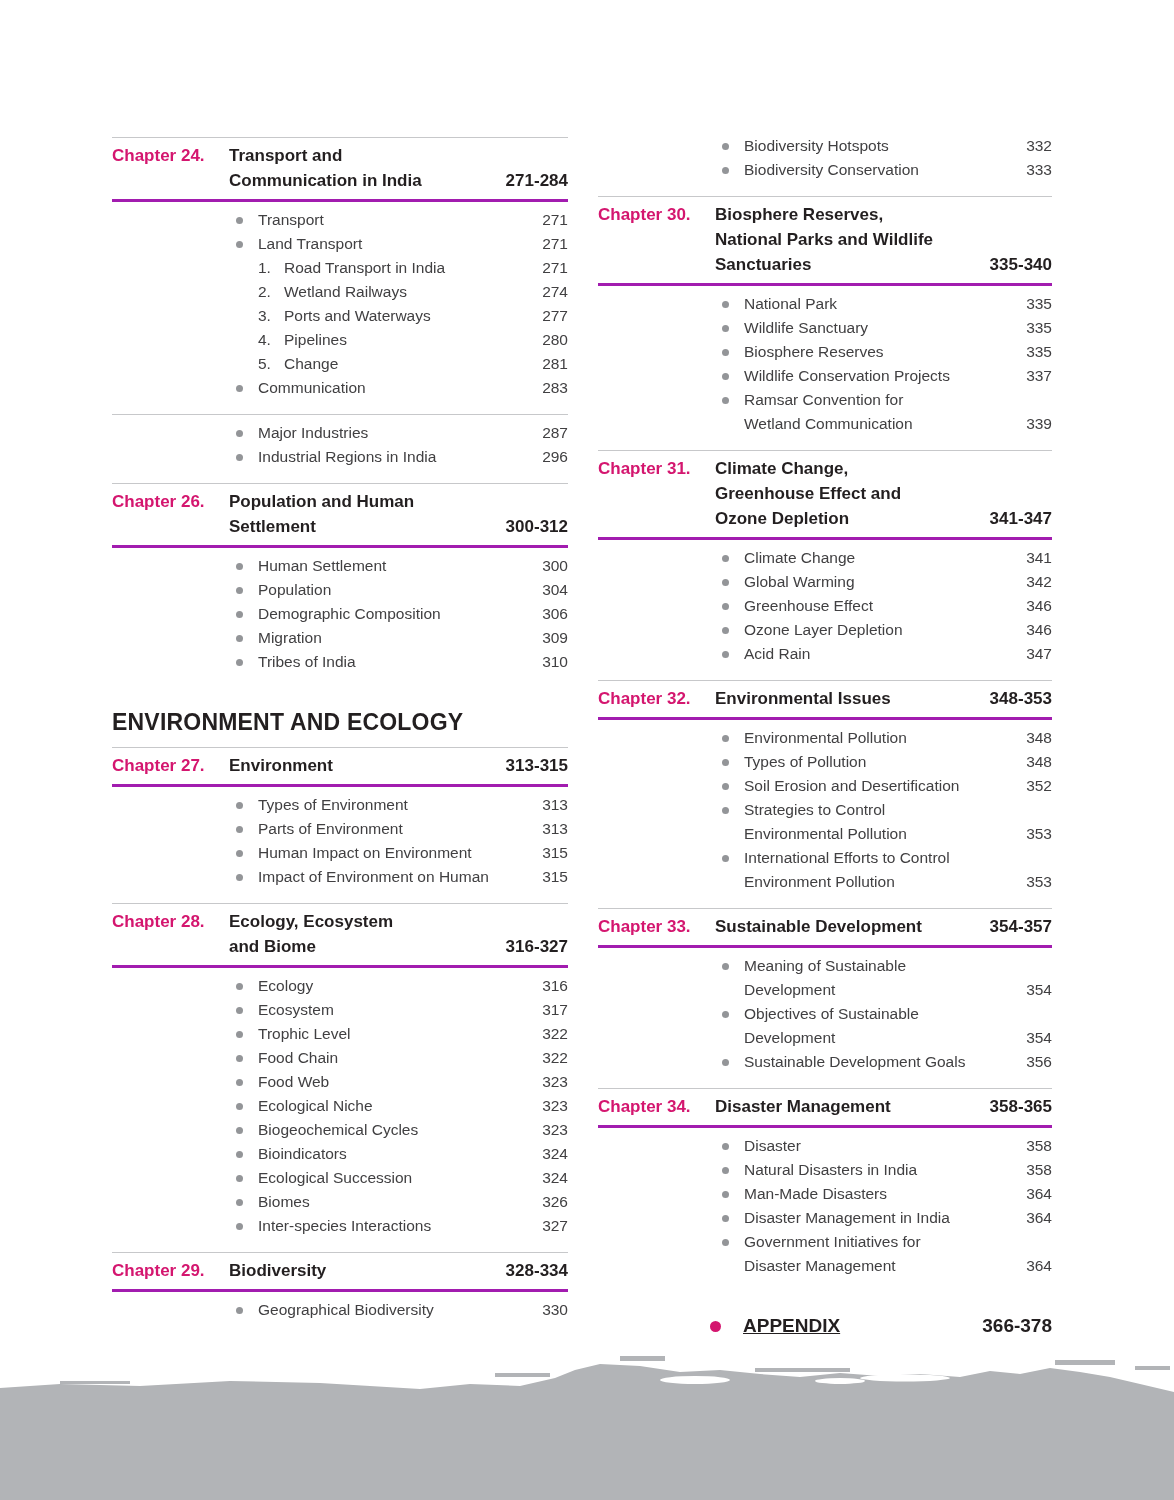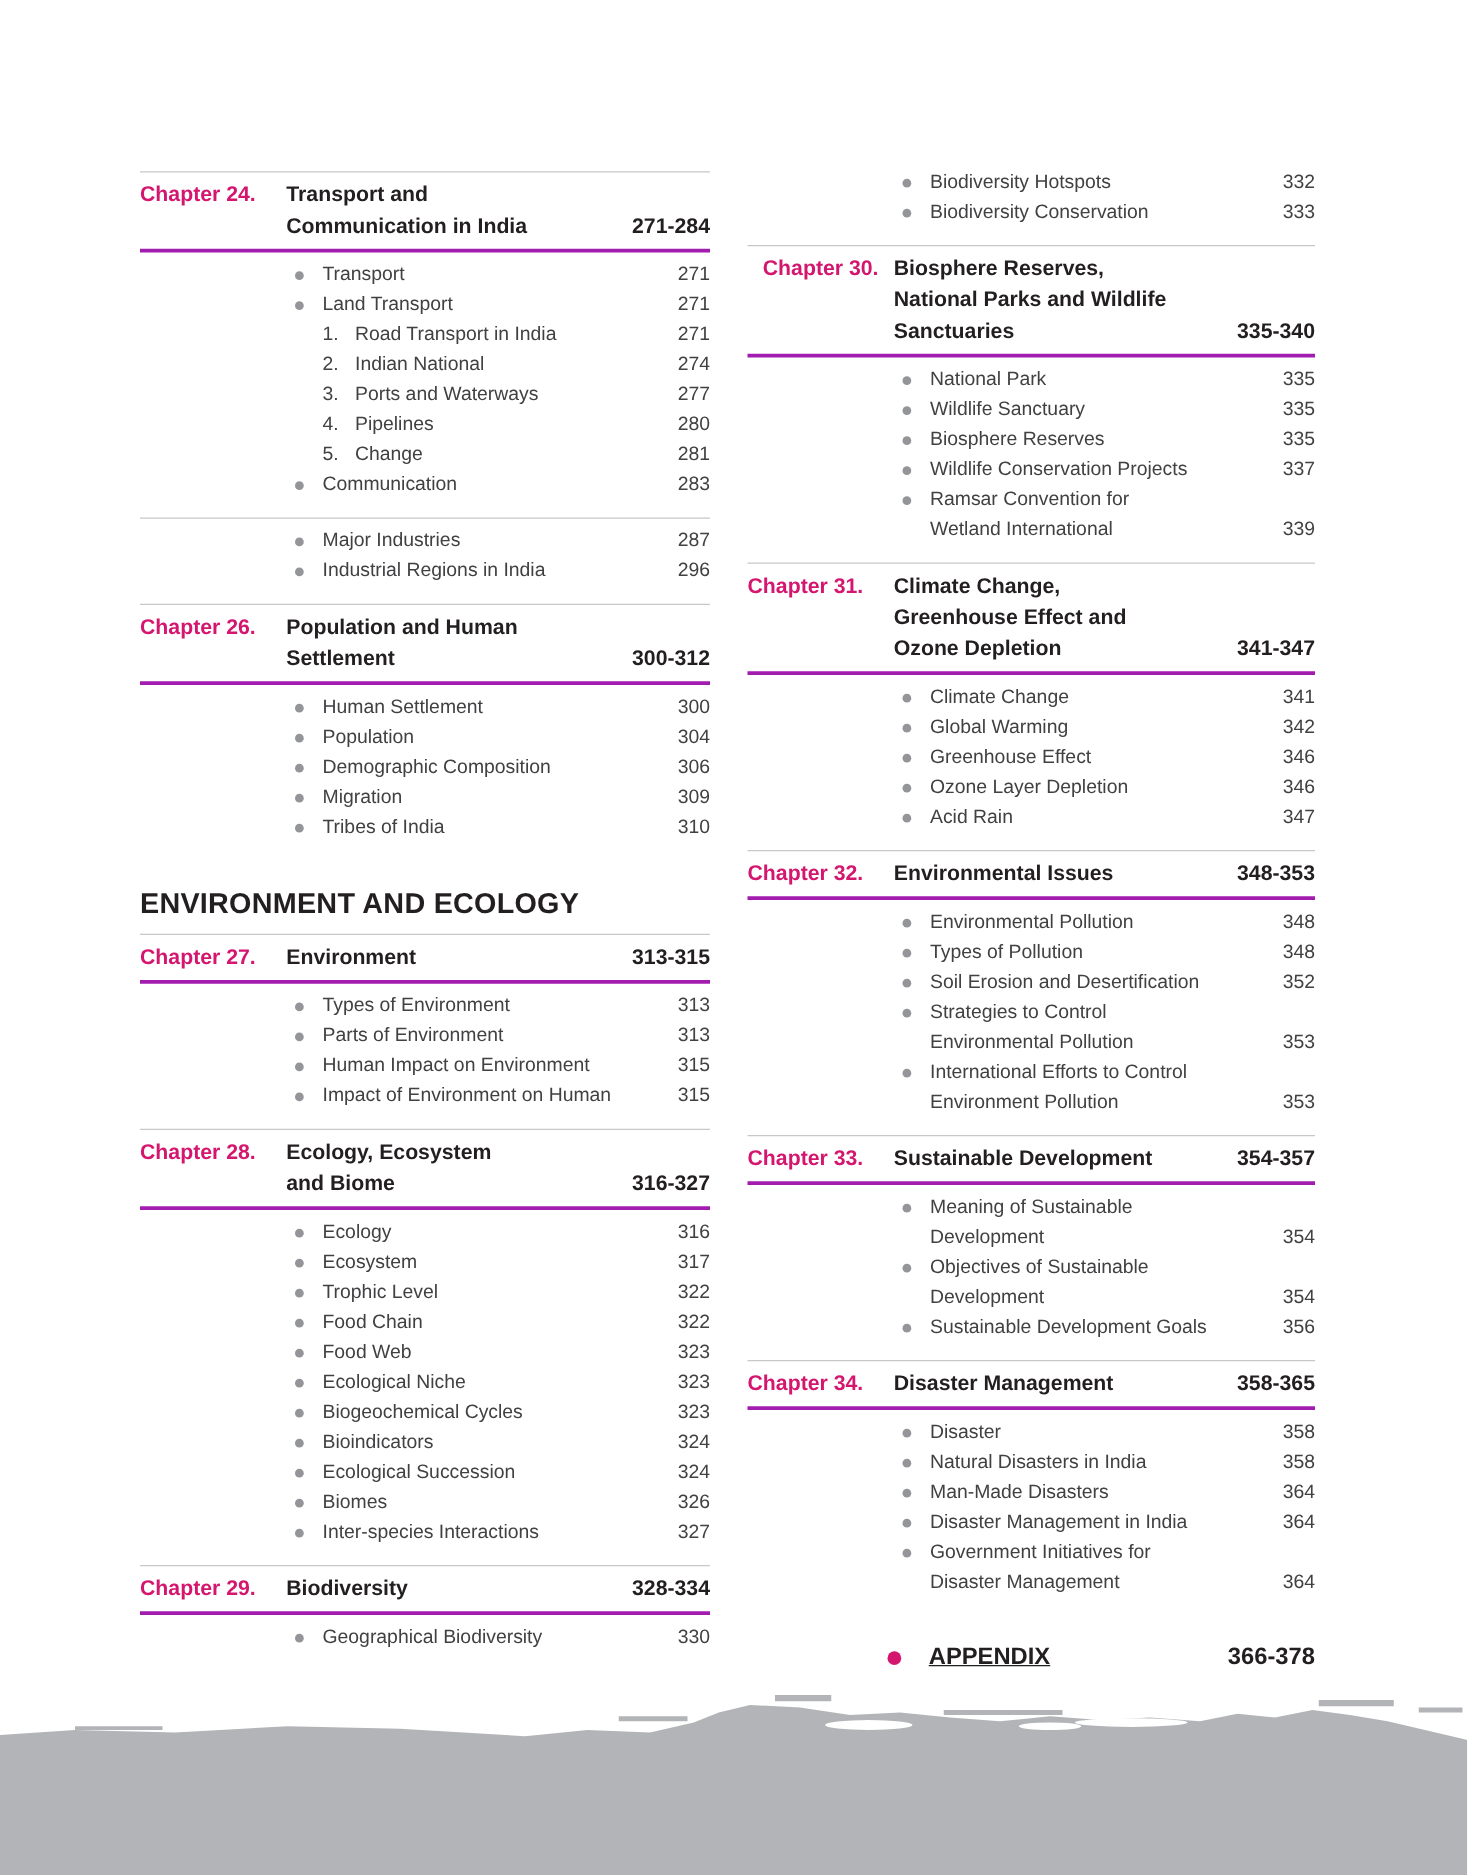--- a/index.html
+++ b/index.html
@@ -105,21 +105,21 @@
             <div class="toc-item numbered">
               <span class="marker">1.</span>
               <div class="item-text">
                 <div class="item-line">Road Transport in India</div>
               </div>
               <span class="item-page">271</span>
             </div>
             <div class="toc-item numbered">
               <span class="marker">2.</span>
               <div class="item-text">
-                <div class="item-line">Indian National</div>
+                <div class="item-line">Wetland Railways</div>
               </div>
               <span class="item-page">274</span>
             </div>
             <div class="toc-item numbered">
               <span class="marker">3.</span>
               <div class="item-text">
                 <div class="item-line">Ports and Waterways</div>
               </div>
               <span class="item-page">277</span>
             </div>
@@ -431,21 +431,21 @@
               <span class="bullet-dot" style="background: rgb(147, 149, 152);"></span>
             </span>
             <div class="item-text">
               <div class="item-line">Biodiversity Conservation</div>
             </div>
             <span class="item-page">333</span>
           </div>
         </div>
         <div class="chapter-block">
           <div class="chapter-heading">
-            <span class="chapter-label" style="color: rgb(212, 22, 111); text-align: center;">Chapter 30.</span>
+            <span class="chapter-label" style="color: rgb(212, 22, 111);">Chapter 30.</span>
             <div class="chapter-title">
               <div class="title-line">Biosphere Reserves,</div>
               <div class="title-line">National Parks and Wildlife</div>
               <div class="title-line last">
                 <span>Sanctuaries</span>
                 <span class="chapter-pages">335-340</span>
               </div>
             </div>
           </div>
           <div class="chapter-items">
@@ -484,21 +484,21 @@
                 <div class="item-line">Wildlife Conservation Projects</div>
               </div>
               <span class="item-page">337</span>
             </div>
             <div class="toc-item">
               <span class="marker">
                 <span class="bullet-dot" style="background: rgb(147, 149, 152);"></span>
               </span>
               <div class="item-text">
                 <div class="item-line">Ramsar Convention for</div>
-                <div class="item-line">Wetland International</div>
+                <div class="item-line">Wetland Communication</div>
               </div>
               <span class="item-page">339</span>
             </div>
           </div>
         </div>
         <div class="chapter-block">
           <div class="chapter-heading">
             <span class="chapter-label" style="color: rgb(212, 22, 111);">Chapter 31.</span>
             <div class="chapter-title">
               <div class="title-line">Climate Change,</div>

